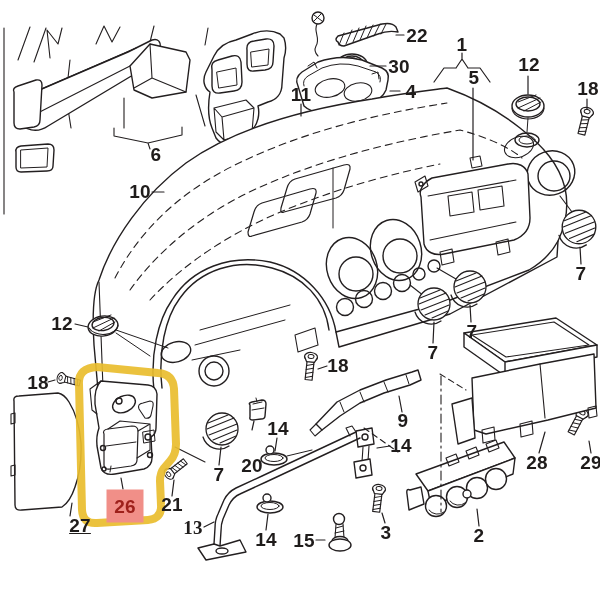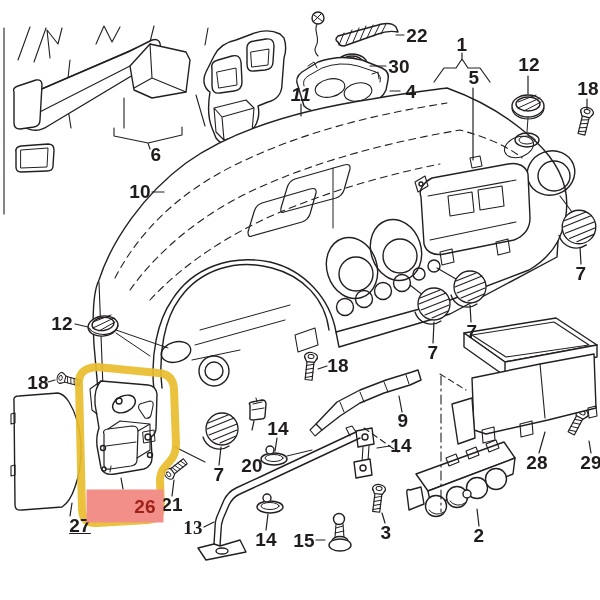--- a/index.html
+++ b/index.html
@@ -319,38 +319,38 @@
   </svg>
 
   <div id="labels">
       <div class="part-label" style="left: 417px; top: 36px;">22</div>
       <div class="part-label" style="left: 399px; top: 67px;">30</div>
       <div class="part-label" style="left: 462px; top: 45px;">1</div>
       <div class="part-label" style="left: 474px; top: 78px;">5</div>
       <div class="part-label" style="left: 529px; top: 65px;">12</div>
       <div class="part-label" style="left: 588px; top: 89px;">18</div>
       <div class="part-label" style="left: 411px; top: 92px;">4</div>
-      <div class="part-label" style="left: 301px; top: 95px; font-style: italic;">11</div>
+      <div class="part-label" style="left: 301px; top: 95px;">11</div>
       <div class="part-label" style="left: 156px; top: 155px;">6</div>
       <div class="part-label" style="left: 140px; top: 192px;">10</div>
       <div class="part-label" style="left: 62px; top: 324px;">12</div>
       <div class="part-label" style="left: 38px; top: 383px;">18</div>
       <div class="part-label" style="left: 338px; top: 366px;">18</div>
       <div class="part-label" style="left: 278px; top: 429px;">14</div>
       <div class="part-label" style="left: 252px; top: 439px; margin-top: 27px;">20</div>
       <div class="part-label" style="left: 219px; top: 475px;">7</div>
       <div class="part-label" style="left: 581px; top: 274px;">7</div>
       <div class="part-label" style="left: 472px; top: 332px;">7</div>
       <div class="part-label" style="left: 433px; top: 353px;">7</div>
       <div class="part-label" style="left: 403px; top: 421px;">9</div>
       <div class="part-label" style="left: 401px; top: 446px;">14</div>
       <div class="part-label" style="left: 537px; top: 463px; text-align: right;">28</div>
       <div class="part-label" style="left: 591px; top: 463px;">29</div>
       <div class="part-label" style="left: 80px; top: 526px; text-decoration: underline;">27</div>
-      <div class="part-label highlighted" style="left: 125px; top: 506px; padding-left: 40px;">26</div>
+      <div class="part-label highlighted" style="left: 125px; top: 506px;">26</div>
       <div class="part-label" style="left: 172px; top: 505px;">21</div>
       <div class="part-label" style="left: 193px; top: 528px; font-family: Liberation Serif, serif;">13</div>
       <div class="part-label" style="left: 266px; top: 540px;">14</div>
       <div class="part-label" style="left: 304px; top: 541px;">15</div>
       <div class="part-label" style="left: 386px; top: 533px;">3</div>
       <div class="part-label" style="left: 479px; top: 536px;">2</div>
     </div>
 </div>
 
 </body></html>

